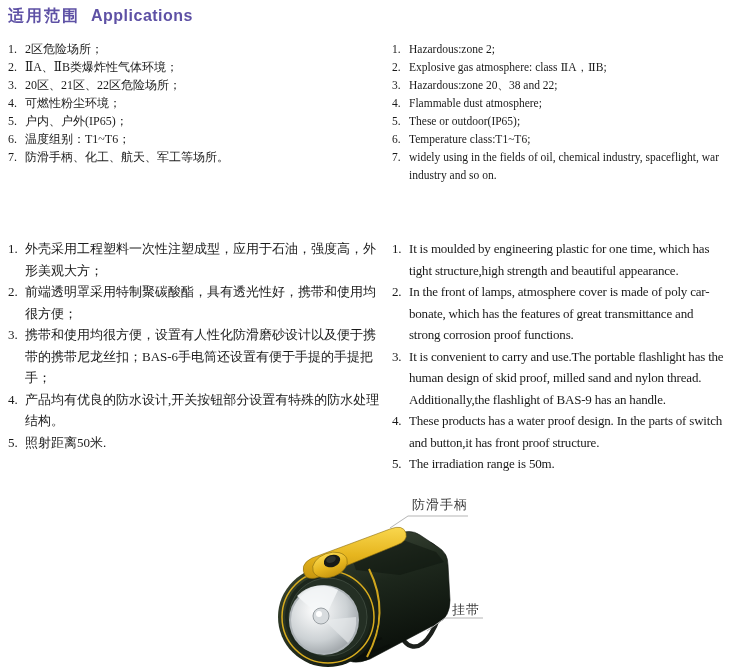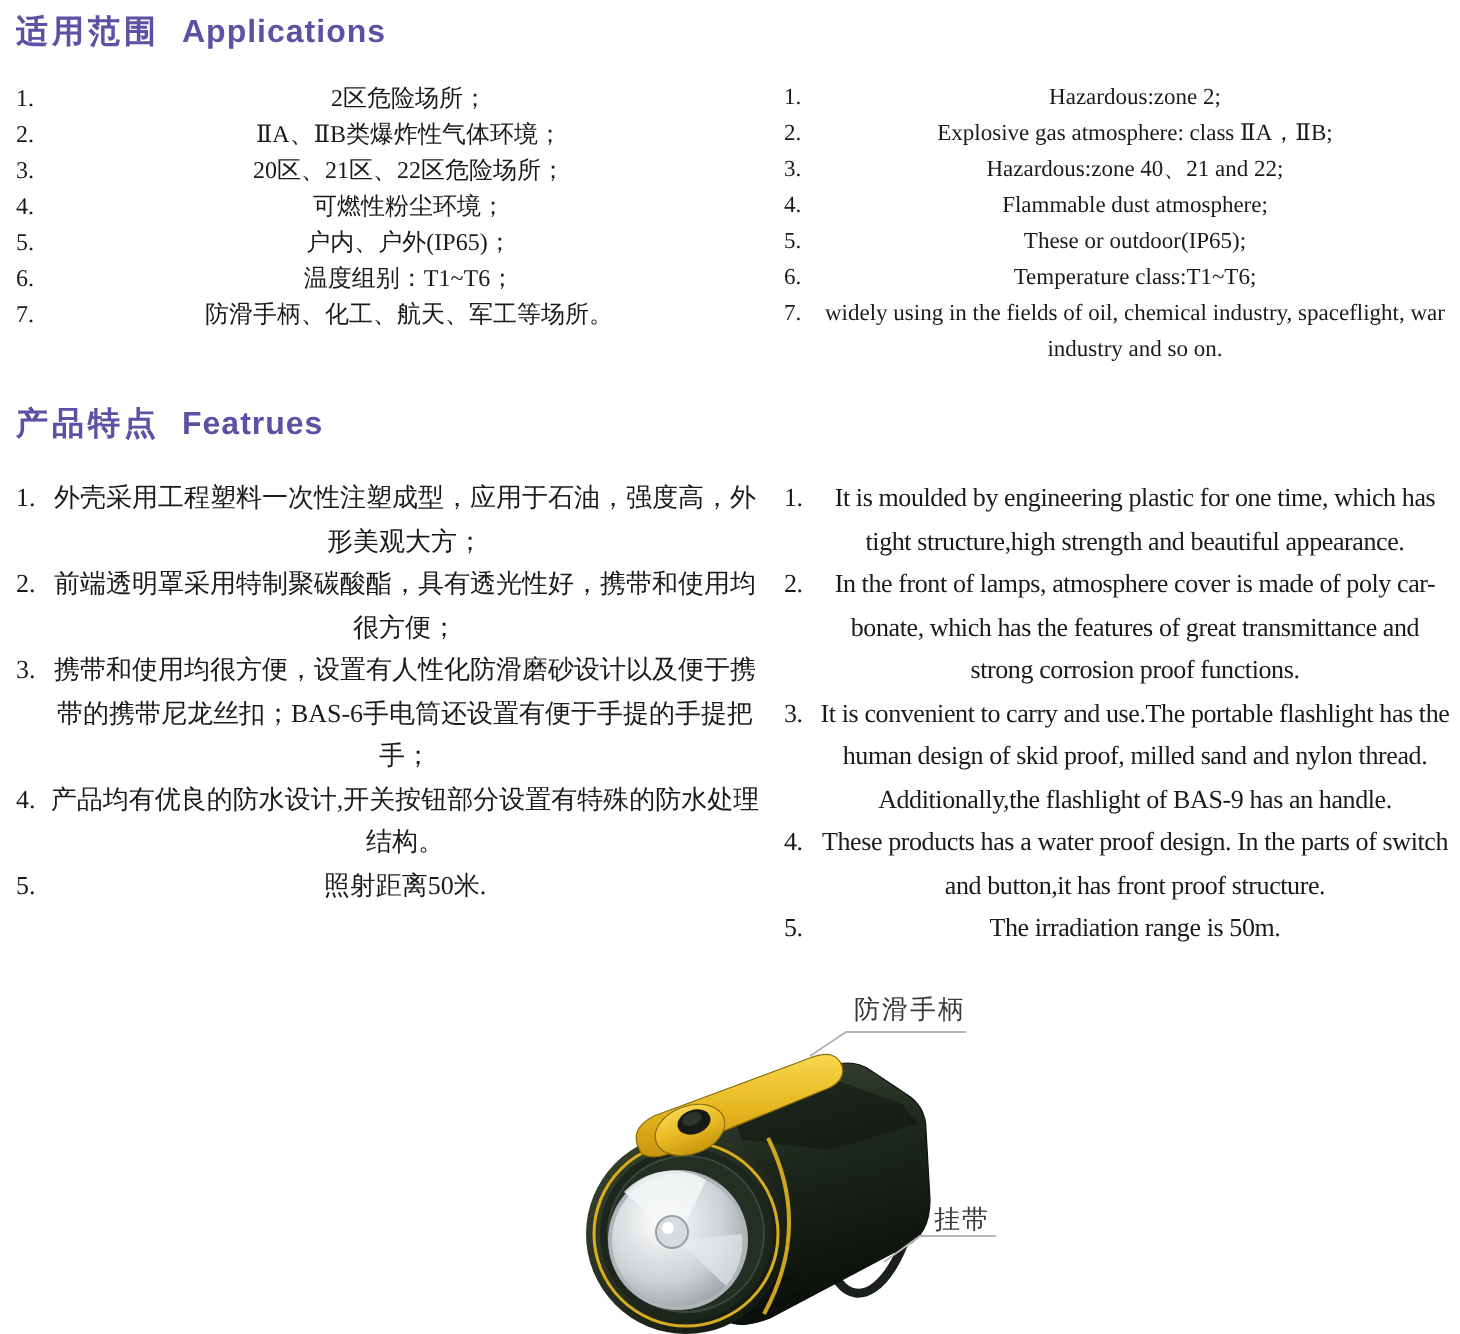--- a/index.html
+++ b/index.html
@@ -9,30 +9,30 @@
   }
   .sec-title{
     position:absolute;left:8px;display:flex;gap:11px;align-items:baseline;
     font-family:"Liberation Sans","DejaVu Sans",sans-serif;font-weight:bold;
     font-size:16px;color:#5e51a5;letter-spacing:.5px;white-space:nowrap;
   }
   .sec-title .zh{letter-spacing:2px;}
   ul.plist{list-style:none;margin:0;padding:0;position:absolute;}
   ul.plist li{display:flex;}
   ul.plist .num{flex:none;width:17px;}
-  ul.plist .txt{flex:1;text-align:center;}
+  ul.plist .txt{flex:1;}
   .apps-list{top:40px;font-size:12px;line-height:18px;}
   .apps-list.zh{left:8px;width:376px;}
   .apps-list.en{left:392px;width:334px;font-size:11.5px;}
   .feat-list{top:238px;font-size:13px;line-height:21.5px;}
   .feat-list.zh{left:8px;width:372px;}
   .feat-list.en{left:392px;width:334px;letter-spacing:-0.2px;}
   #applications-title{top:6px;}
   #features-title{top:202px;}
-  .figure{position:absolute;left:265px;top:495px;width:330px;height:172px;}
+  .figure{position:absolute;left:250px;top:495px;width:330px;height:172px;}
   .figure svg{position:absolute;left:0;top:0;}
   .callout{
     position:absolute;font-family:"Liberation Sans","DejaVu Sans",sans-serif;
     font-size:13px;color:#3a3a3a;letter-spacing:1px;white-space:nowrap;
   }
   .callout.handle{left:162px;top:1px;}
   .callout.strap{left:202px;top:106px;}
 </style>
 </head>
 <body>
@@ -79,44 +79,40 @@
     <li>
         <span class="num">1.</span>
         <span class="txt">Hazardous:zone 2;</span>
       </li>
     <li>
         <span class="num">2.</span>
         <span class="txt">Explosive gas atmosphere: class ⅡA，ⅡB;</span>
       </li>
     <li>
         <span class="num">3.</span>
-        <span class="txt">Hazardous:zone 40、21 and 22;</span>
+        <span class="txt">Hazardous:zone 20、38 and 22;</span>
       </li>
     <li>
         <span class="num">4.</span>
         <span class="txt">Flammable dust atmosphere;</span>
       </li>
     <li>
         <span class="num">5.</span>
         <span class="txt">These or outdoor(IP65);</span>
       </li>
     <li>
         <span class="num">6.</span>
         <span class="txt">Temperature class:T1~T6;</span>
       </li>
     <li>
         <span class="num">7.</span>
         <span class="txt">widely using in the fields of oil, chemical industry, spaceflight, war industry and so on.</span>
       </li>
   </ul>
 
-  <div class="sec-title" id="features-title">
-    <span class="zh">产品特点</span>
-    <span class="en">Featrues</span>
-  </div>
 
   <ul class="plist feat-list zh">
     <li>
         <span class="num">1.</span>
         <span class="txt">外壳采用工程塑料一次性注塑成型，应用于石油，强度高，外形美观大方；</span>
       </li>
     <li>
         <span class="num">2.</span>
         <span class="txt">前端透明罩采用特制聚碳酸酯，具有透光性好，携带和使用均很方便；</span>
       </li>

